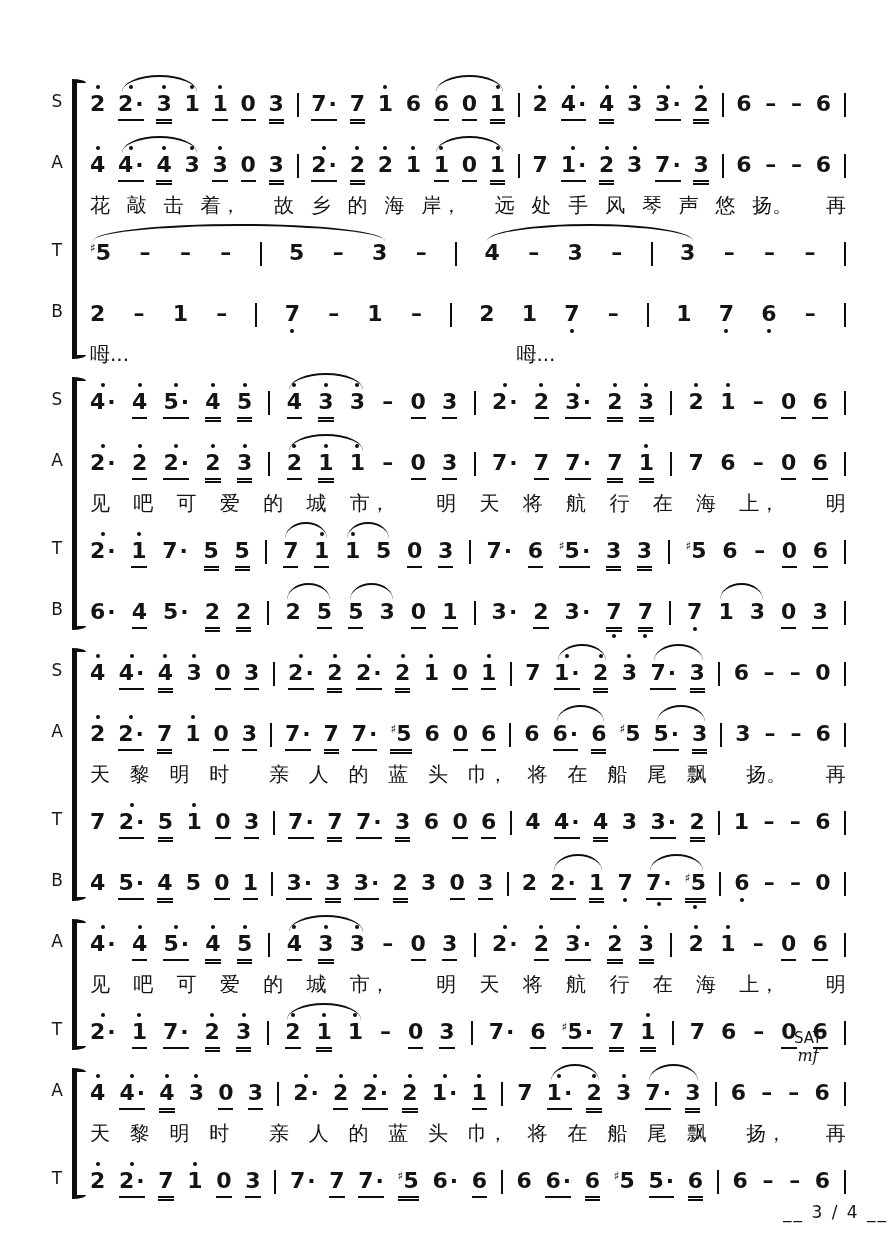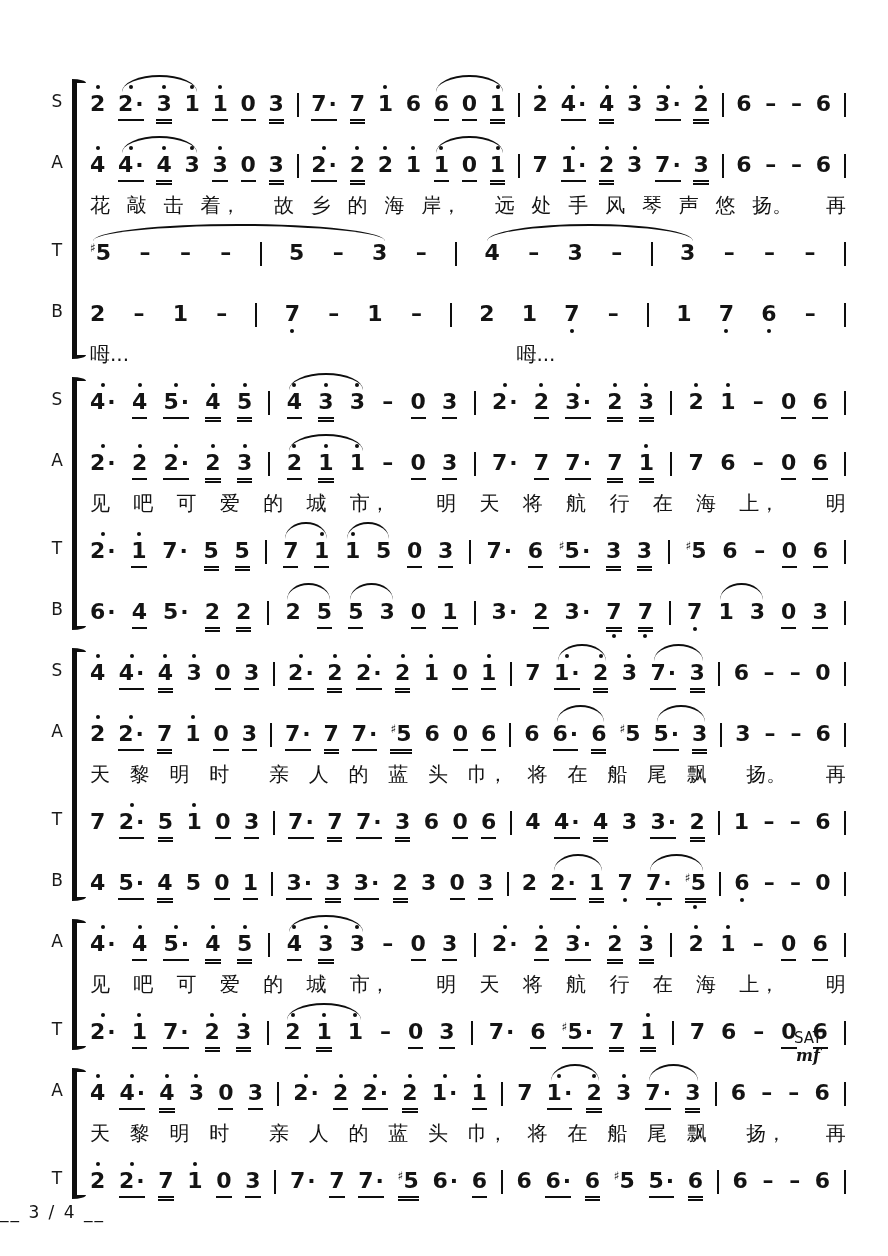--- a/index.html
+++ b/index.html
@@ -24,22 +24,22 @@
   .ul{height:2px;background:#0e0e0e;width:100%;min-width:15px;margin-top:1.5px;flex:none}
   .sharp{font-size:12px;font-weight:bold;position:relative;top:-8px}
   .aug{margin-left:2px}
   .bar{width:2px;height:24px;background:#0e0e0e;margin-bottom:12px;flex:none}
   .slurarc{position:absolute;top:-5px;height:15px;border-top:2px solid #0e0e0e;
            border-radius:50% 50% 0 0/100% 100% 0 0}
   .lyrics{display:flex;justify-content:space-between;margin-top:3px;font-size:20px;line-height:24px}
   .syll{white-space:nowrap}
   .ann{position:absolute;right:24px;top:-40px;text-align:center;line-height:18px}
   .ann .grp{font-size:15px;font-weight:normal}
-  .ann .dyn{font-size:16px;font-style:italic;font-weight:bold;font-family:"DejaVu Serif",serif}
-  .footer{position:absolute;left:0;right:0;bottom:34px;text-align:left;font-size:17px;letter-spacing:2px}
+  .ann .dyn{font-size:16px;font-style:italic;font-weight:normal;font-family:"DejaVu Serif",serif}
+  .footer{position:absolute;left:0;right:0;bottom:34px;text-align:right;font-size:17px;letter-spacing:2px}
   .wm{position:absolute;right:24px;bottom:2px;font-size:27px;font-weight:bold;font-style:italic;
       color:#3b3b43;letter-spacing:1px}
 </style>
 </head>
 <body>
 
 <div id="sheet">
   <div id="systems">
       <div class="system">
         <div class="bracket"></div>

